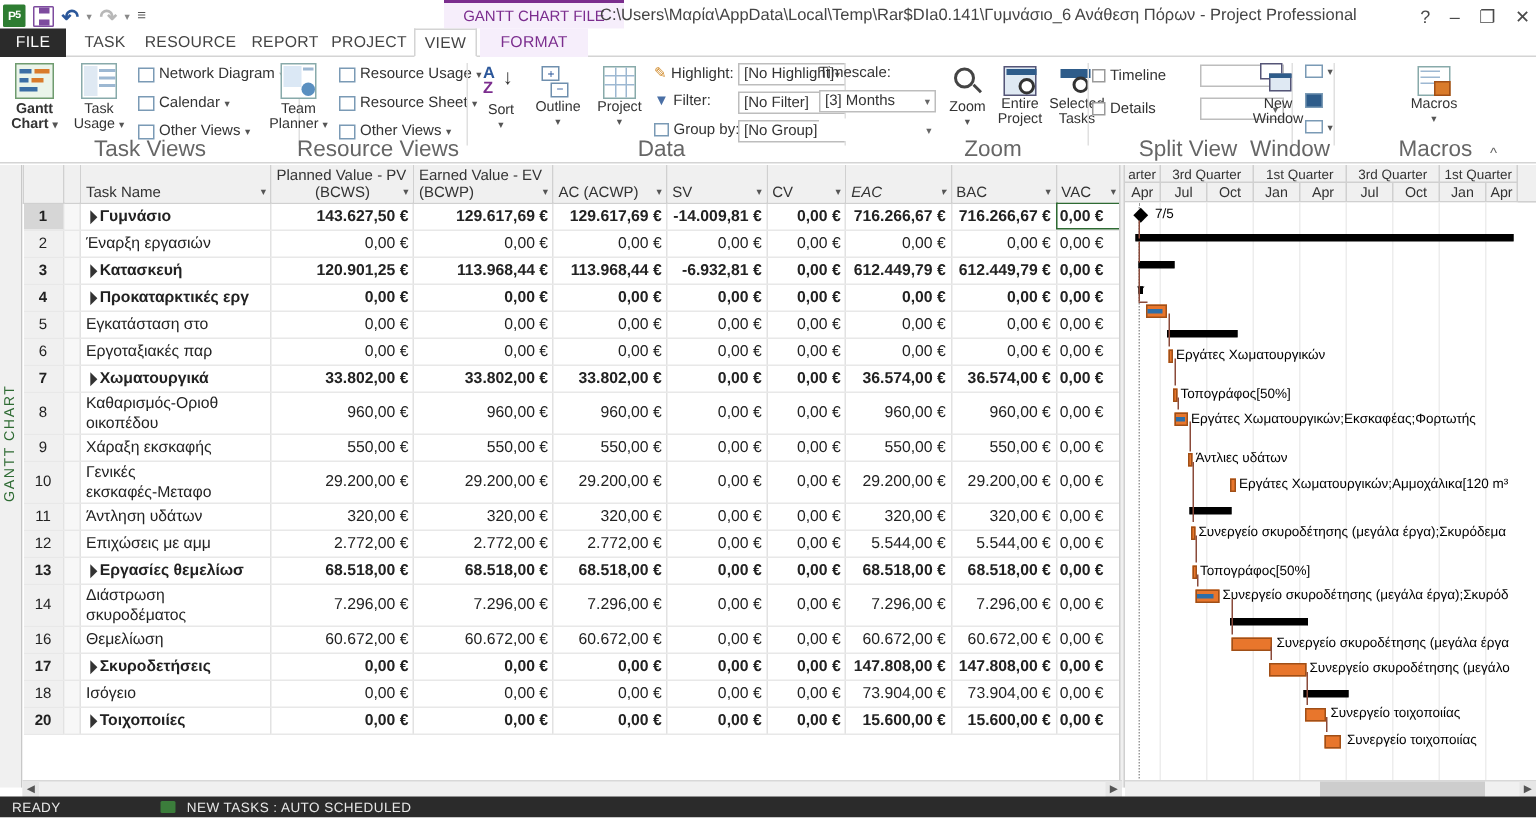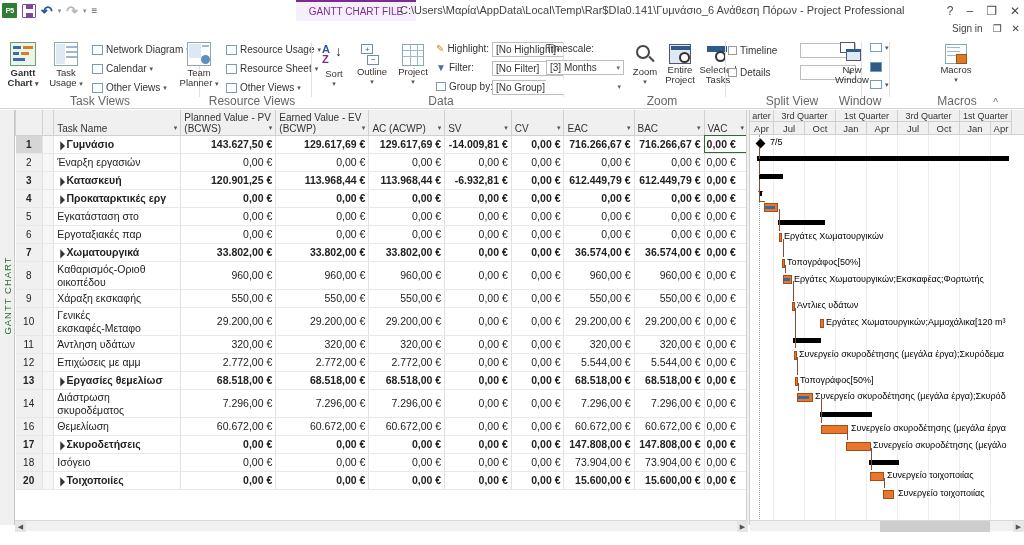--- a/index.html
+++ b/index.html
@@ -69,21 +69,21 @@
   .tab.ctx { color:#7b2d8e; background:#f6eefb; }
 
   
   .ribbon {
     position:absolute; left:0; top:38px; width:1024px; height:71px;
     background:#fff; border-bottom:1px solid #d4d4d4;
   }
   .grp { position:absolute; top:0; height:71px; }
   .grp .glabel {
     position:absolute; bottom:1px; left:0; width:100%; text-align:center;
-    font-size:12px; color:#666;
+    font-size:15px; color:#666;
   }
   .grp .sep {
     position:absolute; right:0; top:4px; bottom:12px; width:1px; background:#e0e0e0;
   }
   .bigbtn {
     position:absolute; text-align:center; font-size:9.5px; color:#333; line-height:10px;
   }
   .bigbtn .ic { margin:0 auto 1px; }
   .smrow {
     position:absolute; font-size:10px; color:#333; display:flex; align-items:center; gap:3px;
@@ -219,20 +219,29 @@
       <span class="wb">❐</span>
       <span class="wb">✕</span>
     </div>
     <div class="signin-row">
       <span>Sign in</span>
       <span>❐</span>
       <span>✕</span>
     </div>
   </div>
 
+  <div class="tabstrip">
+    <div class="tab file" style="left:0px;width:44px;">FILE</div>
+    <div class="tab" style="left:48px;width:44px;">TASK</div>
+    <div class="tab" style="left:94px;width:66px;">RESOURCE</div>
+    <div class="tab" style="left:163px;width:54px;">REPORT</div>
+    <div class="tab" style="left:218px;width:56px;">PROJECT</div>
+    <div class="tab active" style="left:276px;width:42px;">VIEW</div>
+    <div class="tab ctx" style="left:320px;width:72px;">FORMAT</div>
+  </div>
 
   <div class="ribbon">
 
     <div class="grp" style="left:0px; width:200px;">
       <div class="bigbtn" style="left:4px;top:4px;width:38px;font-weight:bold;">
         <div class="ic" style="width:26px;height:24px;border:1px solid #6f9b6f;background:#eaf4ea;position:relative;margin-bottom:2px;">
           <span style="position:absolute;left:2px;top:3px;width:8px;height:3px;background:#3a6ea5;display:block;"></span>
           <span style="position:absolute;left:12px;top:3px;width:10px;height:3px;background:#d97b2b;display:block;"></span>
           <span style="position:absolute;left:2px;top:9px;width:6px;height:3px;background:#3a6ea5;display:block;"></span>
           <span style="position:absolute;left:10px;top:9px;width:8px;height:3px;background:#d97b2b;display:block;"></span>
@@ -488,32 +497,32 @@
           <col style="width: 71px;">
           <col style="width: 48px;">
         </colgroup>
       <thead>
           <tr id="grid-head">
             <th class="idhead"></th>
             <th class="idhead"></th>
             <th style="text-align: left;"><span>Task Name</span><span class="thar">▾</span></th>
             <th style="text-align: left;">
               <div style="text-align: left;">Planned Value - PV</div>
-              <div style="text-align: left;">(BCWS)</div>
+              <div style="text-align: center;">(BCWS)</div>
               <span class="thar">▾</span>
             </th>
             <th style="text-align: left;">
               <div style="text-align: left;">Earned Value - EV</div>
               <div style="text-align: left;">(BCWP)</div>
               <span class="thar">▾</span>
             </th>
             <th style="text-align: left;"><span>AC (ACWP)</span><span class="thar">▾</span></th>
             <th style="text-align: left;"><span>SV</span><span class="thar">▾</span></th>
             <th style="text-align: left;"><span>CV</span><span class="thar">▾</span></th>
-            <th style="text-align: left;"><span>EAC</span><span class="thar">▾</span></th>
+            <th style="text-align: left; font-style: italic;"><span>EAC</span><span class="thar">▾</span></th>
             <th style="text-align: left;"><span>BAC</span><span class="thar">▾</span></th>
             <th style="text-align: left;"><span>VAC</span><span class="thar">▾</span></th>
           </tr>
         </thead>
       <tbody id="grid-body">
           <tr class="summary row1 selrow">
             <td class="idcell" style="height: 18px;">1</td>
             <td class="idcell" style="height: 18px; background: rgb(247, 247, 247);"></td>
             <td class="namecell i0" style="height: 18px; white-space: normal; line-height: 13px; padding-top: 1px;"><span class="expander" style="transform: rotate(-45deg); display: inline-block;">◢</span><span class="tw">Γυμνάσιο</span></td>
             <td class="num" style="height: 18px;">143.627,50 €</td>
@@ -869,14 +878,20 @@
 
   <div class="hsb">
     <div class="hleft">◀</div>
     <div class="hright">▶</div>
   </div>
   <div class="hsb2">
     <div class="hthumb"></div>
     <div class="hright">▶</div>
   </div>
 
+  <div class="statusbar">
+    <span class="stitem">READY</span>
+    <span style="width:50px"></span>
+    <span class="ns-ic"></span>
+    <span class="stitem">NEW TASKS : AUTO SCHEDULED</span>
+  </div>
 
 </div>
 
 </body></html>

